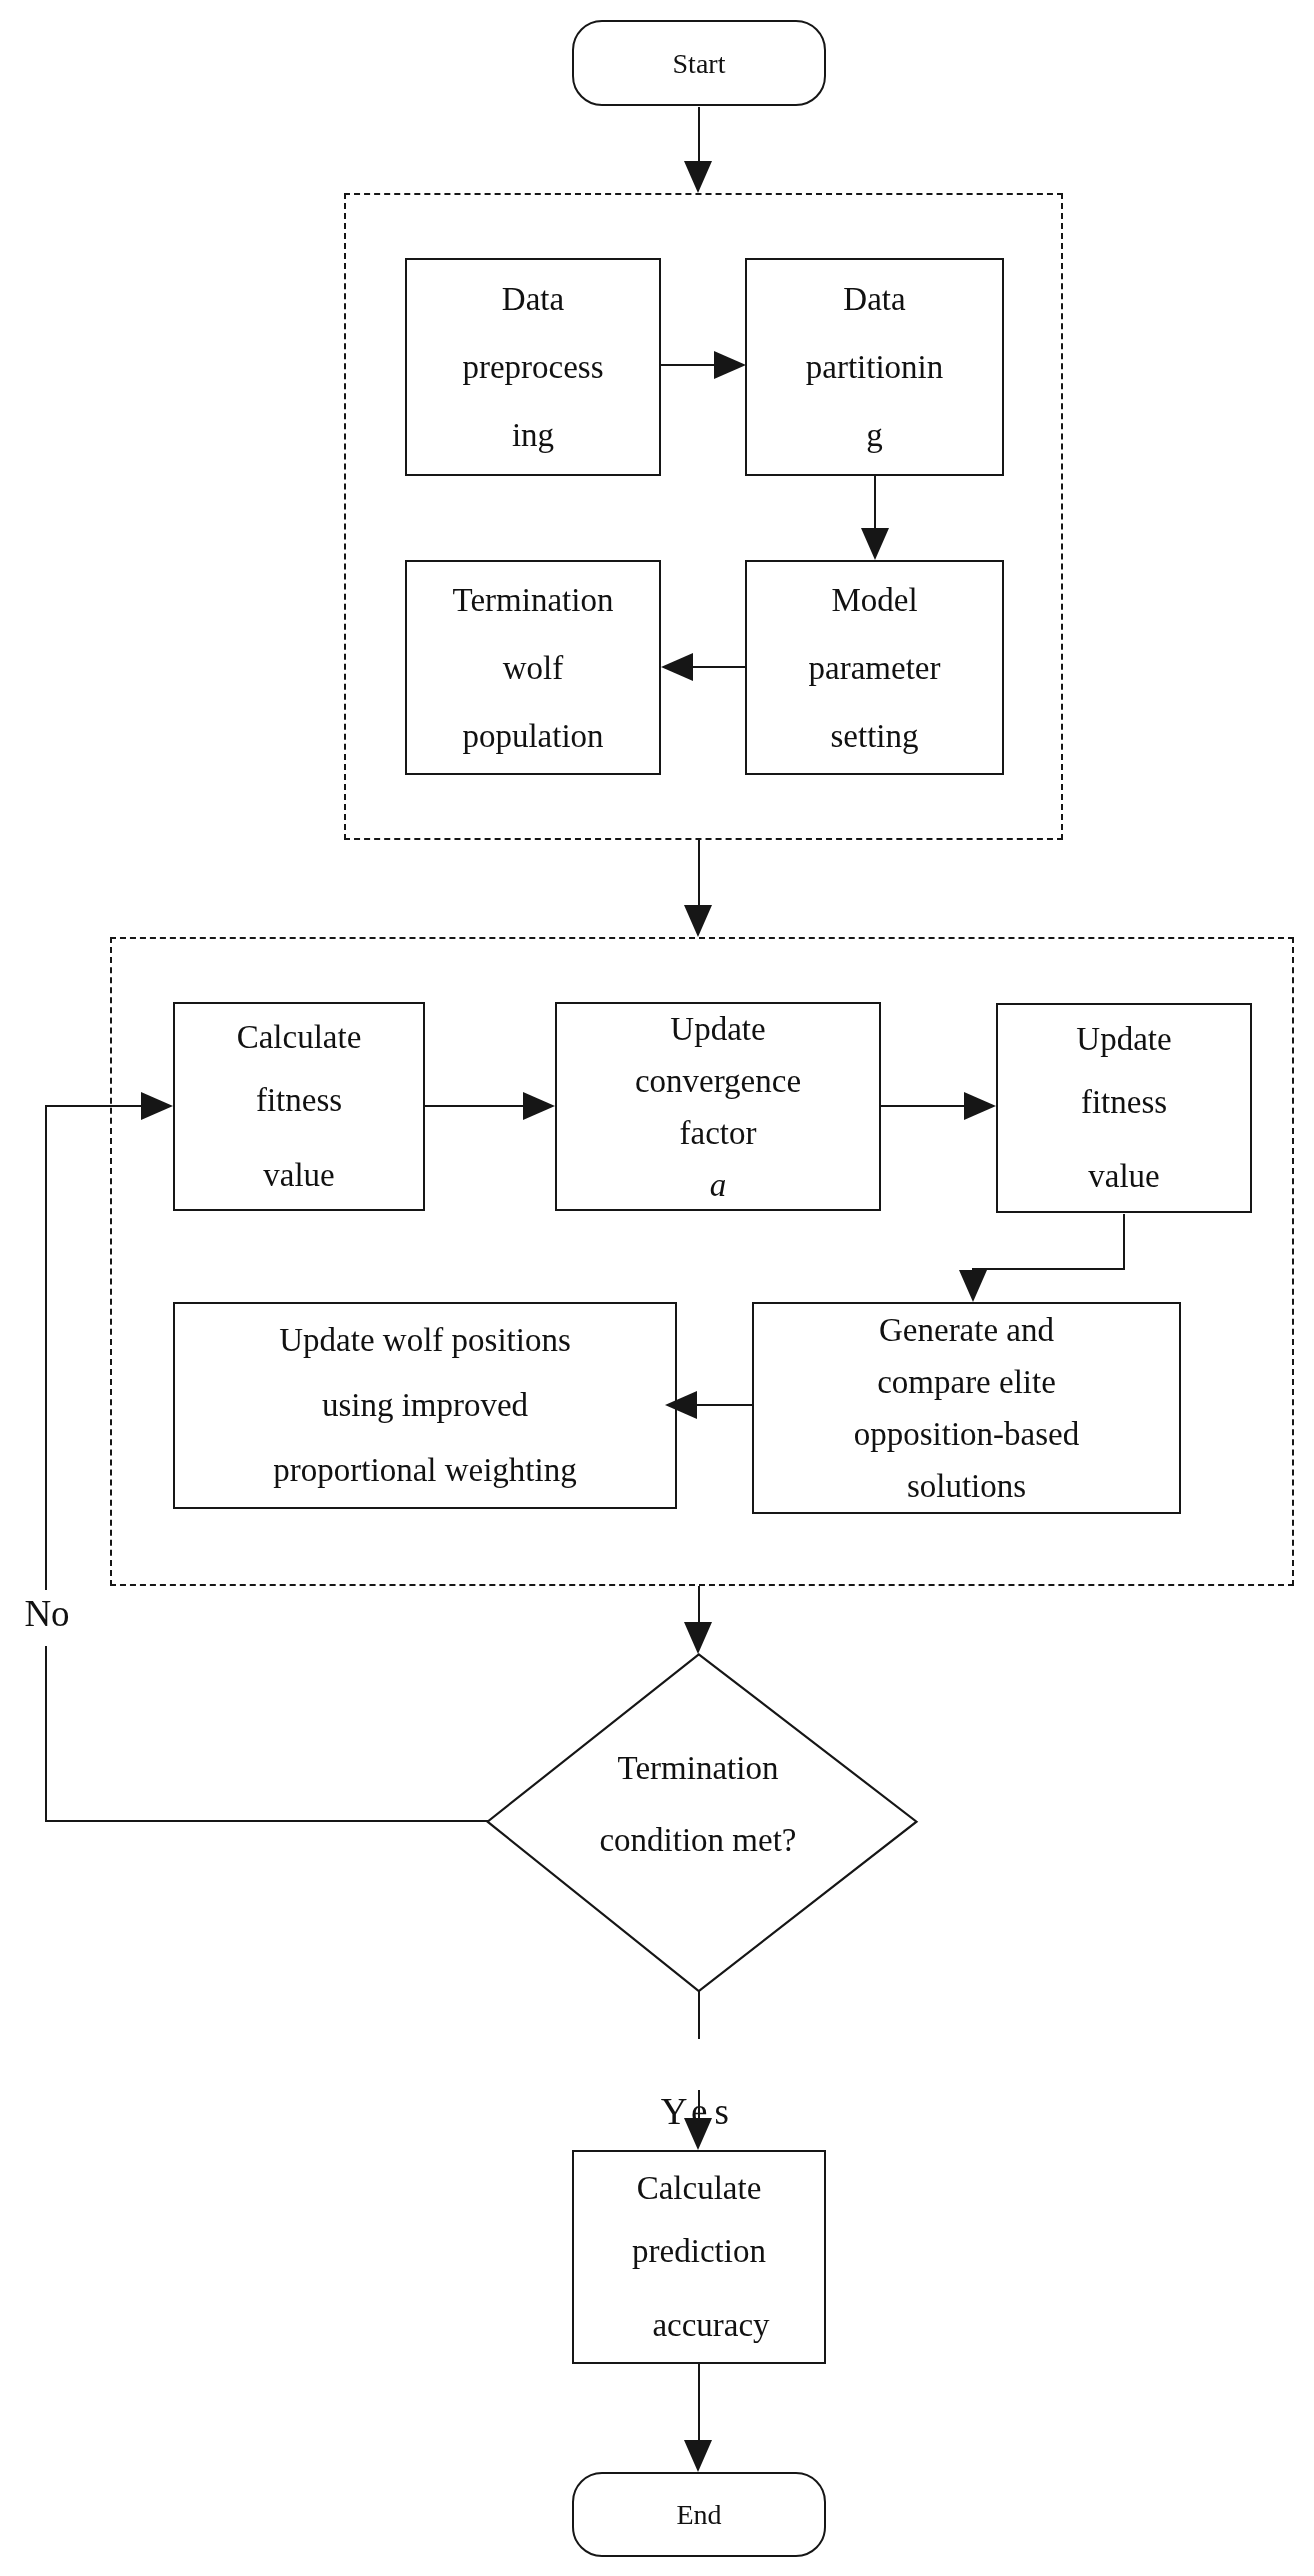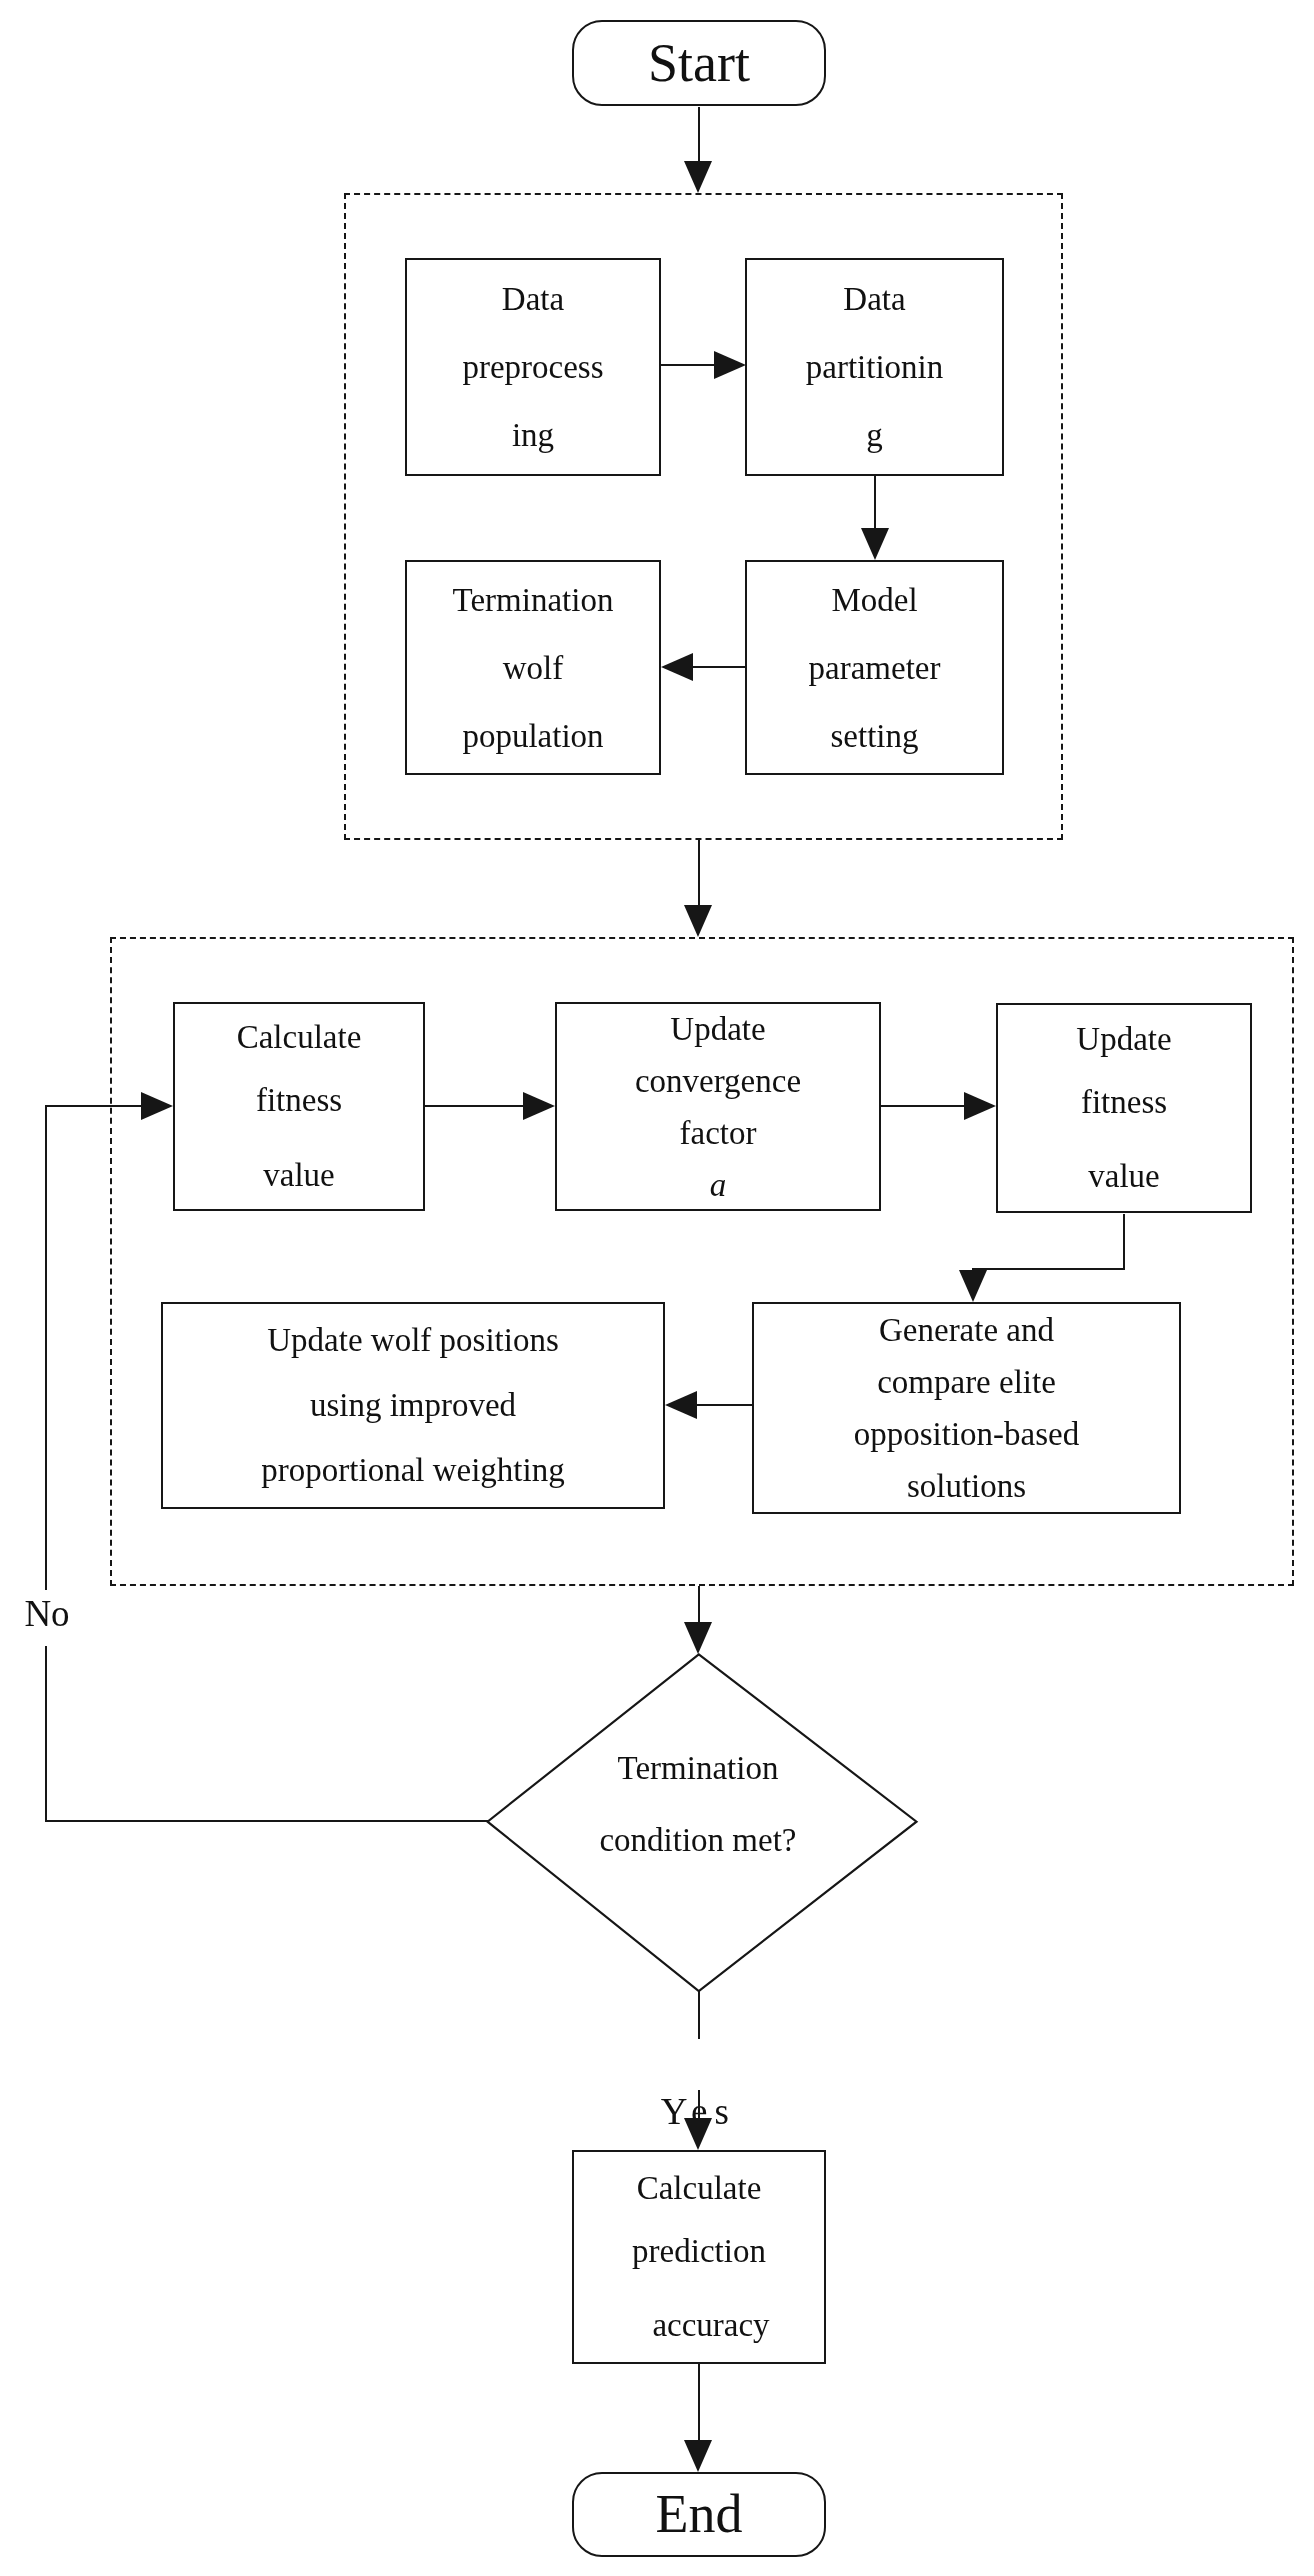--- a/index.html
+++ b/index.html
@@ -12,21 +12,21 @@
     position:absolute;box-sizing:border-box;border:2.2px solid #161616;background:#ffffff;
     display:flex;flex-direction:column;justify-content:center;align-items:center;
     text-align:center;
   }
   .rounded{border-radius:30px;}
   .dashed{
     position:absolute;box-sizing:border-box;border:2.2px dashed #161616;background:transparent;
   }
   .tl{font-size:33px;line-height:68px;white-space:nowrap;}
   .lh4 .tl{line-height:52px;}
-  .big{font-size:54px;line-height:43px;}
+  .big{font-size:28px;line-height:43px;}
   .gap-top{margin-top:11.5px;}
   .italic{font-style:italic;}
   .vl,.hl{position:absolute;background:#161616;}
   .vl{width:2.2px;}
   .hl{height:2.2px;}
   .ah{position:absolute;width:0;height:0;}
   .ah-down{border-left:14.4px solid transparent;border-right:14.4px solid transparent;border-top:32px solid #161616;}
   .ah-right{border-top:14.4px solid transparent;border-bottom:14.4px solid transparent;border-left:32px solid #161616;}
   .ah-left{border-top:14.4px solid transparent;border-bottom:14.4px solid transparent;border-right:32px solid #161616;}
   .edge-label{
@@ -117,21 +117,21 @@
   <div class="hl" style="left:425px;top:1105px;width:99px;"></div>
   <div class="ah ah-right" style="left:523px;top:1092px;"></div>
 
   <div class="hl" style="left:881px;top:1105px;width:85px;"></div>
   <div class="ah ah-right" style="left:964px;top:1092px;"></div>
 
   <div class="vl" style="left:1123px;top:1214px;height:56px;"></div>
   <div class="hl" style="left:972px;top:1268px;width:153px;"></div>
   <div class="ah ah-down" style="left:959px;top:1270px;"></div>
 
-  <div class="node" style="left:161px;top:1302px;width:504px;height:207px;">
+  <div class="node" style="left:173px;top:1302px;width:504px;height:207px;">
     <div class="tl" style="line-height:65px;">Update wolf positions</div>
     <div class="tl" style="line-height:65px;">using improved</div>
     <div class="tl" style="line-height:65px;">proportional weighting</div>
   </div>
 
   <div class="node lh4" style="left:752px;top:1302px;width:429px;height:212px;">
     <div class="tl">Generate and</div>
     <div class="tl">compare elite</div>
     <div class="tl">opposition-based</div>
     <div class="tl">solutions</div>

